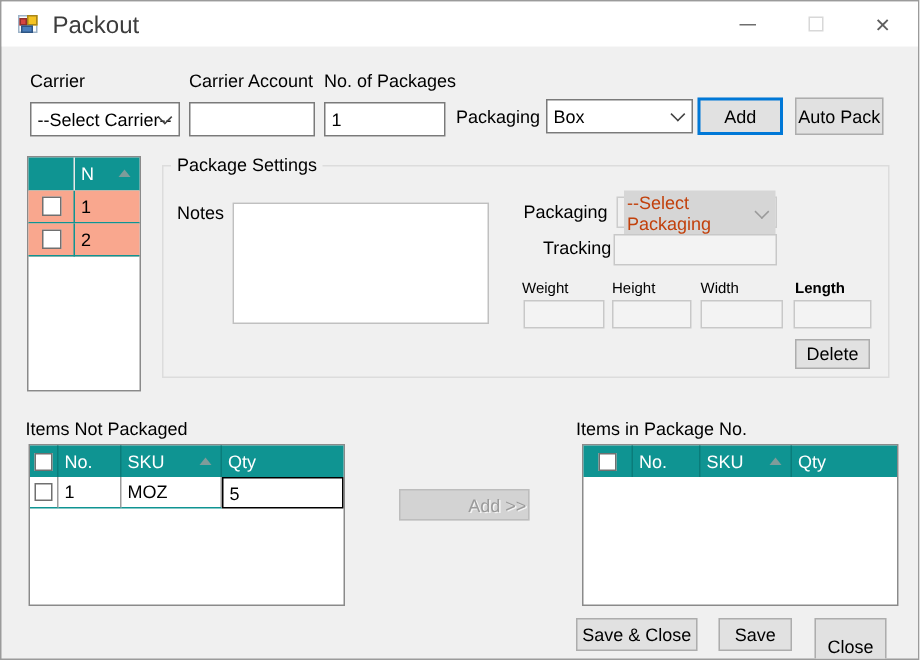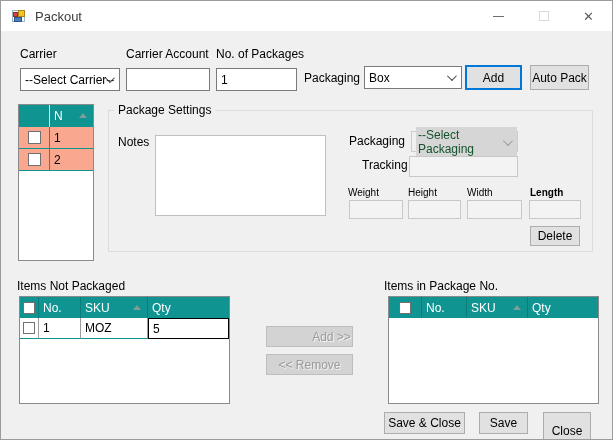--- a/index.html
+++ b/index.html
@@ -9,32 +9,32 @@
   .form { position:relative; width:613px; height:440px; background:#f0f0f0;
           border:1px solid #9b9b9b; overflow:hidden; }
 
   
   .titlebar { position:absolute; left:0; top:0; width:100%; height:30px; background:#ffffff; }
   .app-icon { position:absolute; left:10px; top:7px; width:16px; height:16px; }
   .app-icon .win { position:absolute; left:1px; top:2px; width:13px; height:12px; background:#fdfdfd; border:1px solid #9db3c8; }
   .app-icon .sq-red { position:absolute; left:2px; top:4px; width:5px; height:5px; background:#d64541; border:1px solid #8f2f2c; }
   .app-icon .sq-yellow { position:absolute; left:7px; top:2px; width:7px; height:7px; background:#f5c321; border:1px solid #a8861a; }
   .app-icon .sq-blue { position:absolute; left:3px; top:9px; width:8px; height:5px; background:#4a7ebb; border:1px solid #2f5684; }
-  .title-text { position:absolute; left:34px; top:8px; font-size:13px; color:#3c3c3c; }
+  .title-text { position:absolute; left:34px; top:8px; font-size:16px; color:#3c3c3c; }
   .winbtn { position:absolute; top:0; width:45px; height:30px; display:flex; align-items:center; justify-content:center; color:#5f5f5f; font-size:13px; }
   .btn-min { left:475px; } .btn-max { left:520px; } .btn-close { left:565px; }
   .min-glyph { width:11px; height:0; border-top:1px solid #6e6e6e; }
   .max-glyph { width:10px; height:10px; border:1px solid #d8d8d8; }
 
   
   .lbl { position:absolute; white-space:nowrap; }
   .tbx { position:absolute; background:#fff; border:1px solid #7a7a7a; font-family:inherit; font-size:12px; padding:2px 4px; }
   .combo { position:absolute; background:#fff; border:1px solid #7a7a7a; display:flex; align-items:center; padding-left:4px; }
   .combo .chev { position:absolute; right:7px; top:7px; width:7px; height:7px; border-right:1.6px solid #424242; border-bottom:1.6px solid #424242; transform:rotate(45deg) translateY(-2px); }
-  .combo.disabled { background:#f0f0f0; border-color:#cccccc; color:#14532d; }
+  .combo.disabled { background:#f0f0f0; border-color:#cccccc; color:#c2410c; }
   .combo.disabled .sel-text { background:#d6d6d6; padding:1px 2px; }
   .combo.disabled .chev { border-color:#9a9a9a; }
   .btn { position:absolute; background:#e1e1e1; border:1px solid #adadad; display:flex; align-items:center; justify-content:center; font-family:inherit; font-size:12px; color:#000; }
   .btn.focused { border:2px solid #0078d7; }
   .btn.disabled { background:#d3d3d3; border-color:#bdbdbd; color:#9b9b9b; text-shadow:1px 1px 0 #f4f4f4; }
   .tbx.disabled { background:#f3f3f3; border-color:#c8c8c8; }
   .smalllbl { font-size:10px; }
 
   
   .groupbox { position:absolute; left:107px; top:109px; width:485px; height:142px; border:1px solid #dcdcdc; }
@@ -187,21 +187,20 @@
       <div class="cell c0 ccell">
           <span class="checkbox"></span>
         </div>
       <div class="cell c1">1</div>
       <div class="cell c2">MOZ</div>
       <div class="cell c3 current">5</div>
     </div>
   </div>
 
   <button class="btn disabled" style="left:265px; top:325px; width:87px; height:21px;padding-left:44px;">Add &gt;&gt;</button>
-  <button class="btn disabled" style="left:265px; top:353px; width:87px; height:21px;">&lt;&lt; Remove</button>
 
   <div class="lbl" style="left:383px; top:278px;">Items in Package No.</div>
   <div class="grid items-grid right-grid">
     <div class="grid-header">
       <div class="hcell c0">
           <span class="checkbox"></span>
         </div>
       <div class="hcell c1">No.</div>
       <div class="hcell c2">
         <span>SKU</span>

